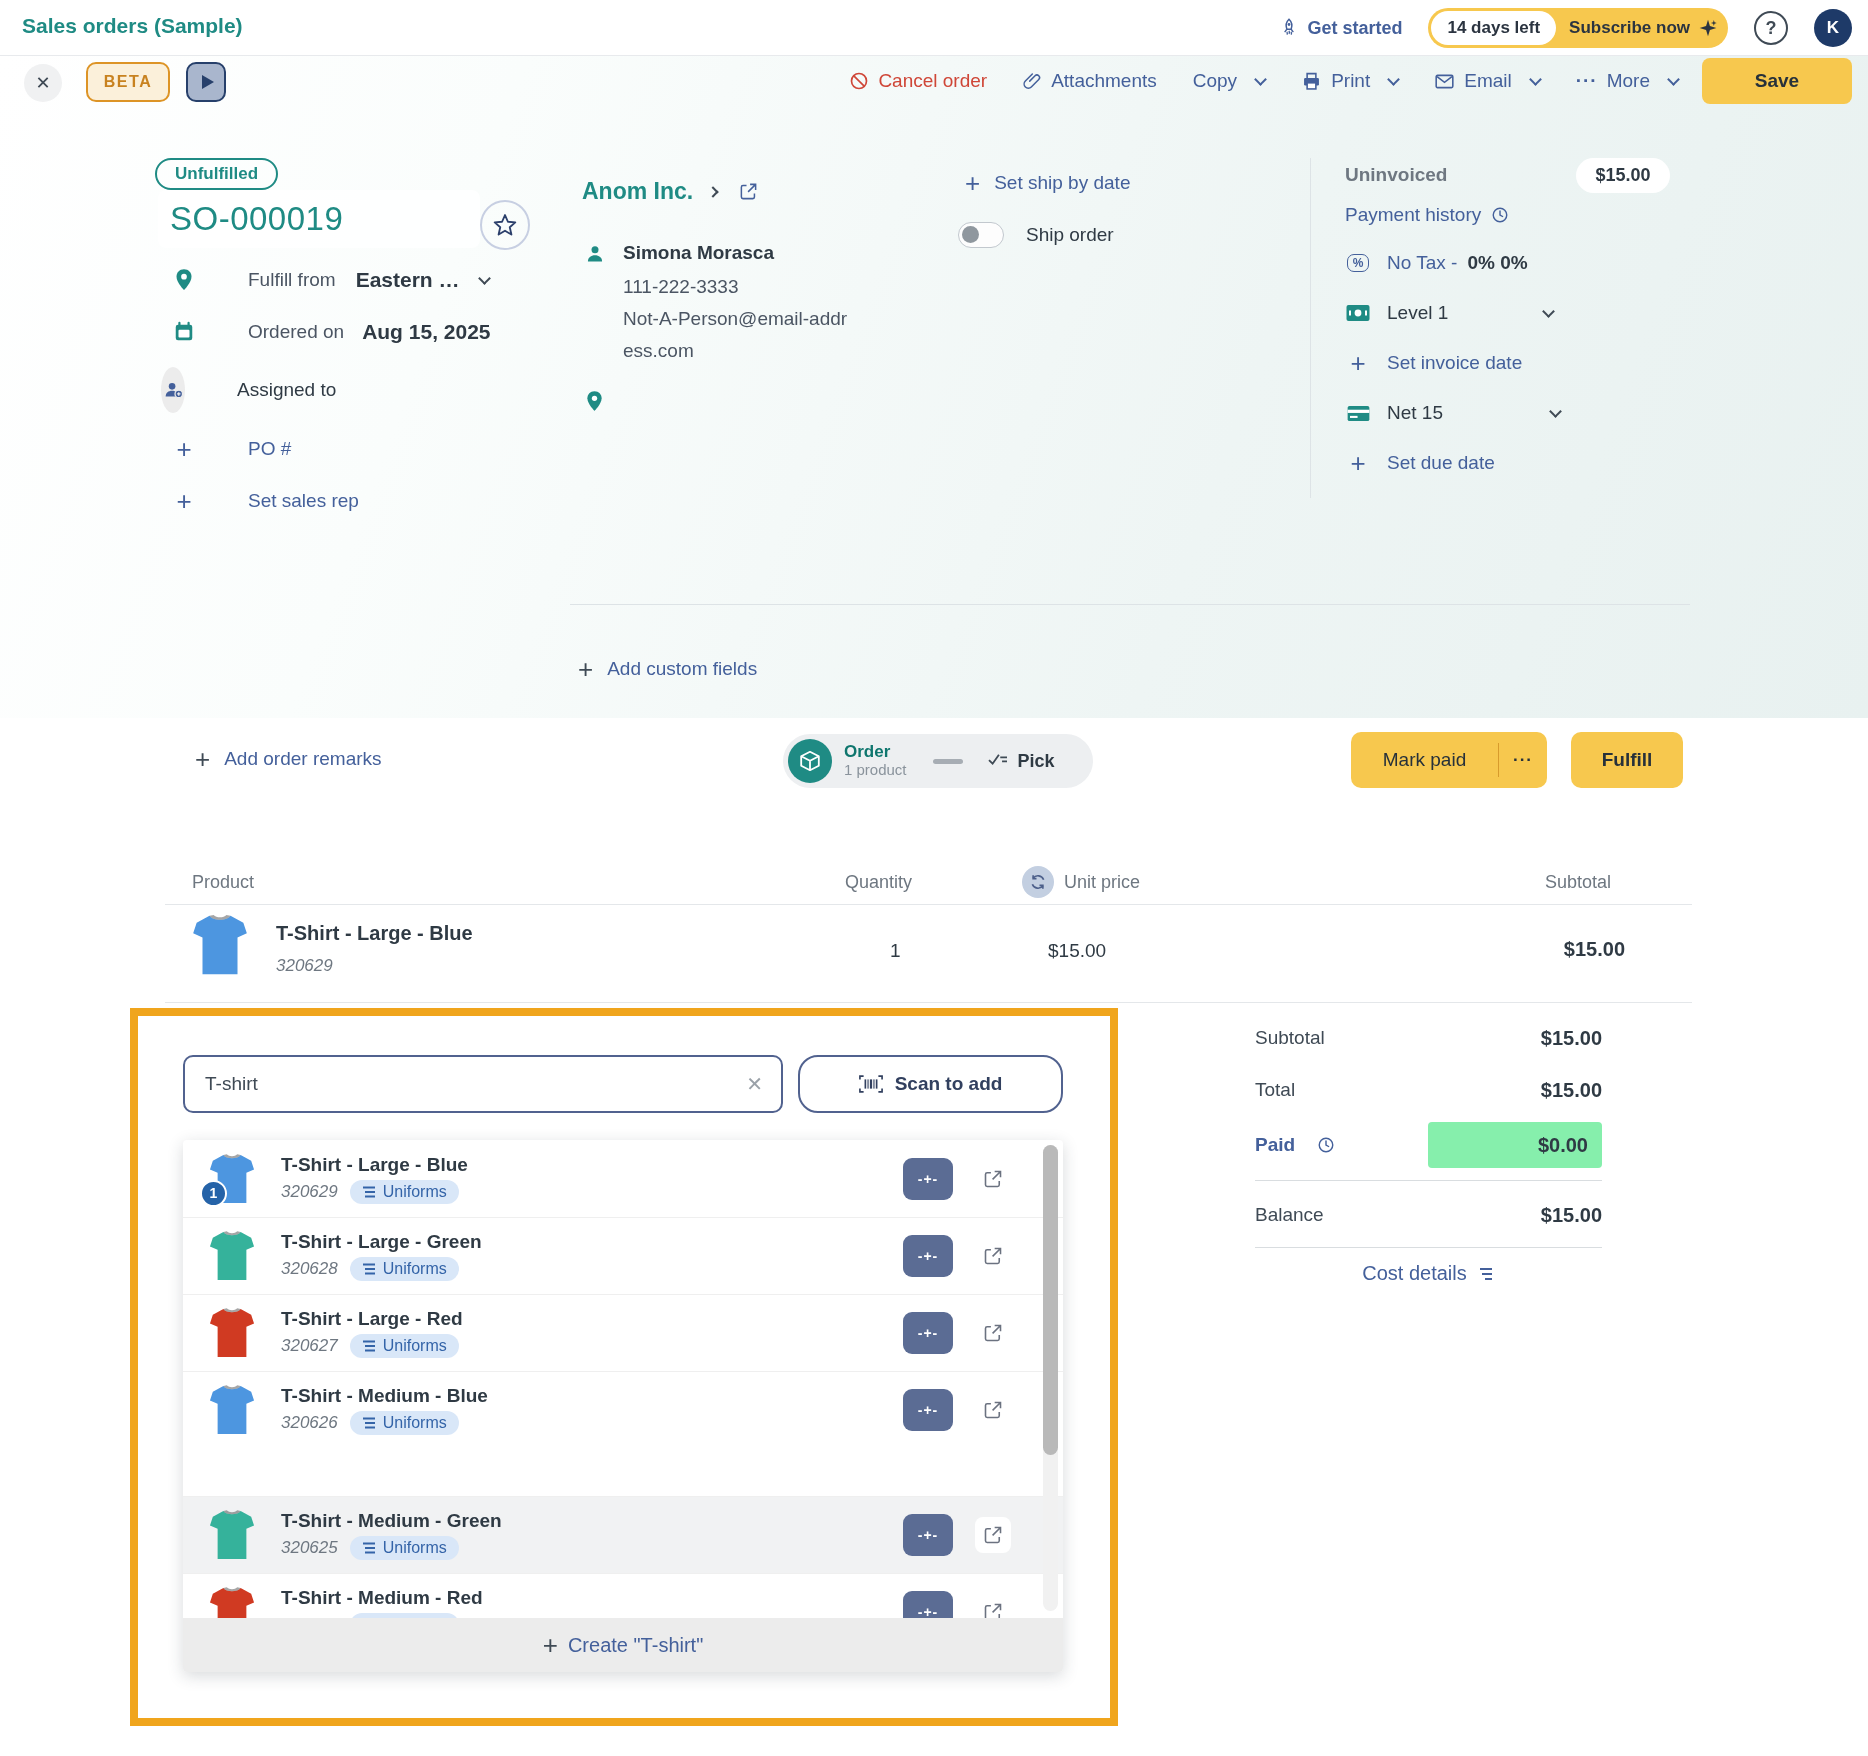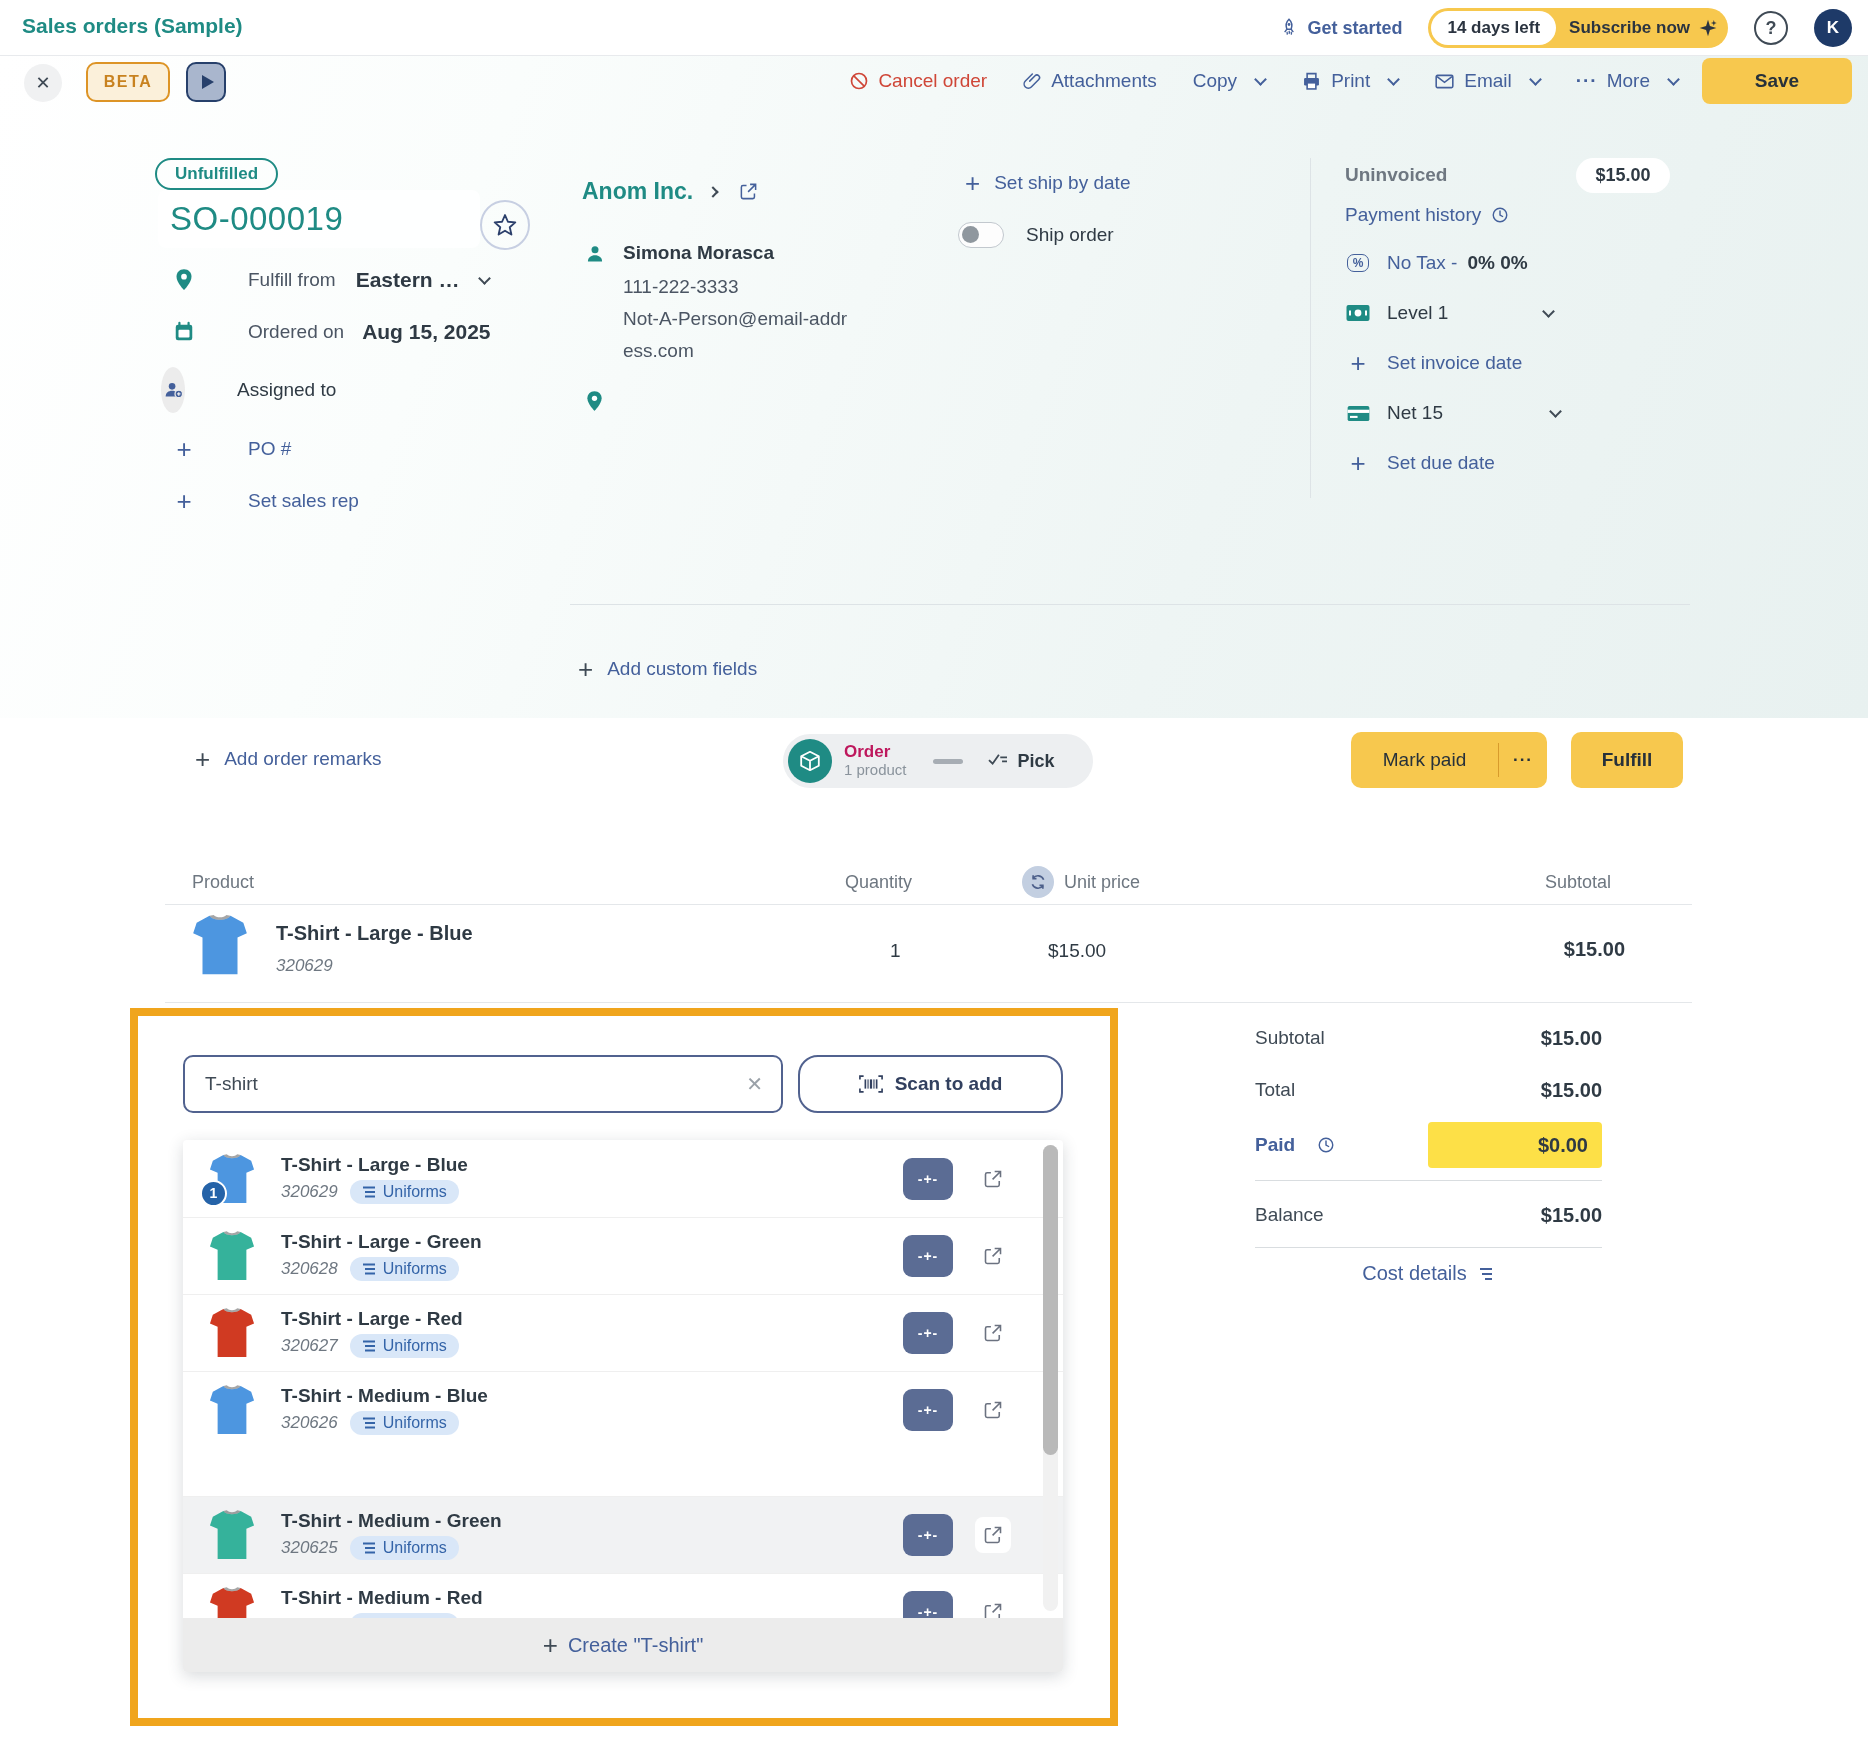--- a/index.html
+++ b/index.html
@@ -95,21 +95,21 @@
   .card { position:absolute; top:718px; left:140px; width:1590px; height:1038px; background:#fff;
           border-radius:16px 16px 0 0; }
 
   
   .remarks { left:195px; top:748px; display:flex; align-items:center; font-size:19px; }
   .stage-pill { left:783px; top:734px; width:310px; height:54px; background:#edeff1; border-radius:27px;
                 display:flex; align-items:center; padding-left:5px; }
   .stage-circ { width:44px; height:44px; border-radius:50%; background:#1f8b84;
                 display:flex; align-items:center; justify-content:center; }
   .stage-texts { margin-left:12px; line-height:1.1; }
-  .stage-order { font-size:17px; font-weight:bold; color:#be185d; }
+  .stage-order { font-size:17px; font-weight:bold; color:#0f766e; }
   .stage-sub { font-size:15px; color:#8a939c; }
   .stage-dash { width:30px; height:5px; border-radius:3px; background:#a7adb4; margin-left:26px; }
   .stage-pick { display:flex; align-items:center; gap:9px; margin-left:24px;
                 font-size:18px; font-weight:bold; color:#2f3a44; }
   .markpaid-btn { left:1351px; top:732px; width:196px; height:56px; background:#f7c84e; border-radius:10px;
                   display:flex; align-items:center; }
   .markpaid-label { flex:1; text-align:center; font-size:19px; font-weight:normal; color:#27313a; }
   .markpaid-sep { width:1px; height:34px; background:#d89b2c; }
   .markpaid-more { width:48px; text-align:center; font-size:17px; font-weight:bold; color:#27313a; letter-spacing:1px; }
   .fulfill-btn { left:1571px; top:732px; width:112px; height:56px; background:#f7c84e; border-radius:10px;
@@ -165,21 +165,21 @@
   .create-footer { position:absolute; left:0; right:0; bottom:0; height:54px; background:#ececec; z-index:2;
                    display:flex; align-items:center; justify-content:center; gap:10px; font-size:20px; color:#44609b; }
   .create-footer .plus-ico { margin-right:0; color:#3f4a55; }
 
   
   .totals { position:absolute; left:1255px; top:1018px; width:347px; }
   .t-row { display:flex; justify-content:space-between; align-items:center; height:40px; margin-bottom:12px; }
   .t-label { font-size:19px; color:#3f4a55; }
   .t-value { font-size:20px; font-weight:bold; color:#2f3a44; }
   .paid-label { display:flex; align-items:center; gap:22px; font-size:19px; font-weight:bold; color:#44609b; }
-  .paid-box { width:174px; height:46px; background:#fde047; border-radius:4px; display:flex;
+  .paid-box { width:174px; height:46px; background:#86efac; border-radius:4px; display:flex;
               align-items:center; justify-content:flex-end; padding-right:14px; }
   .t-div { border-top:1px solid #d9dde0; margin:2px 0 14px; }
   .cost-details { display:flex; align-items:center; justify-content:center; gap:10px;
                   font-size:20px; color:#44609b; margin-top:6px; }
 </style>
 </head>
 <body>
 
 <div id="page">
 

